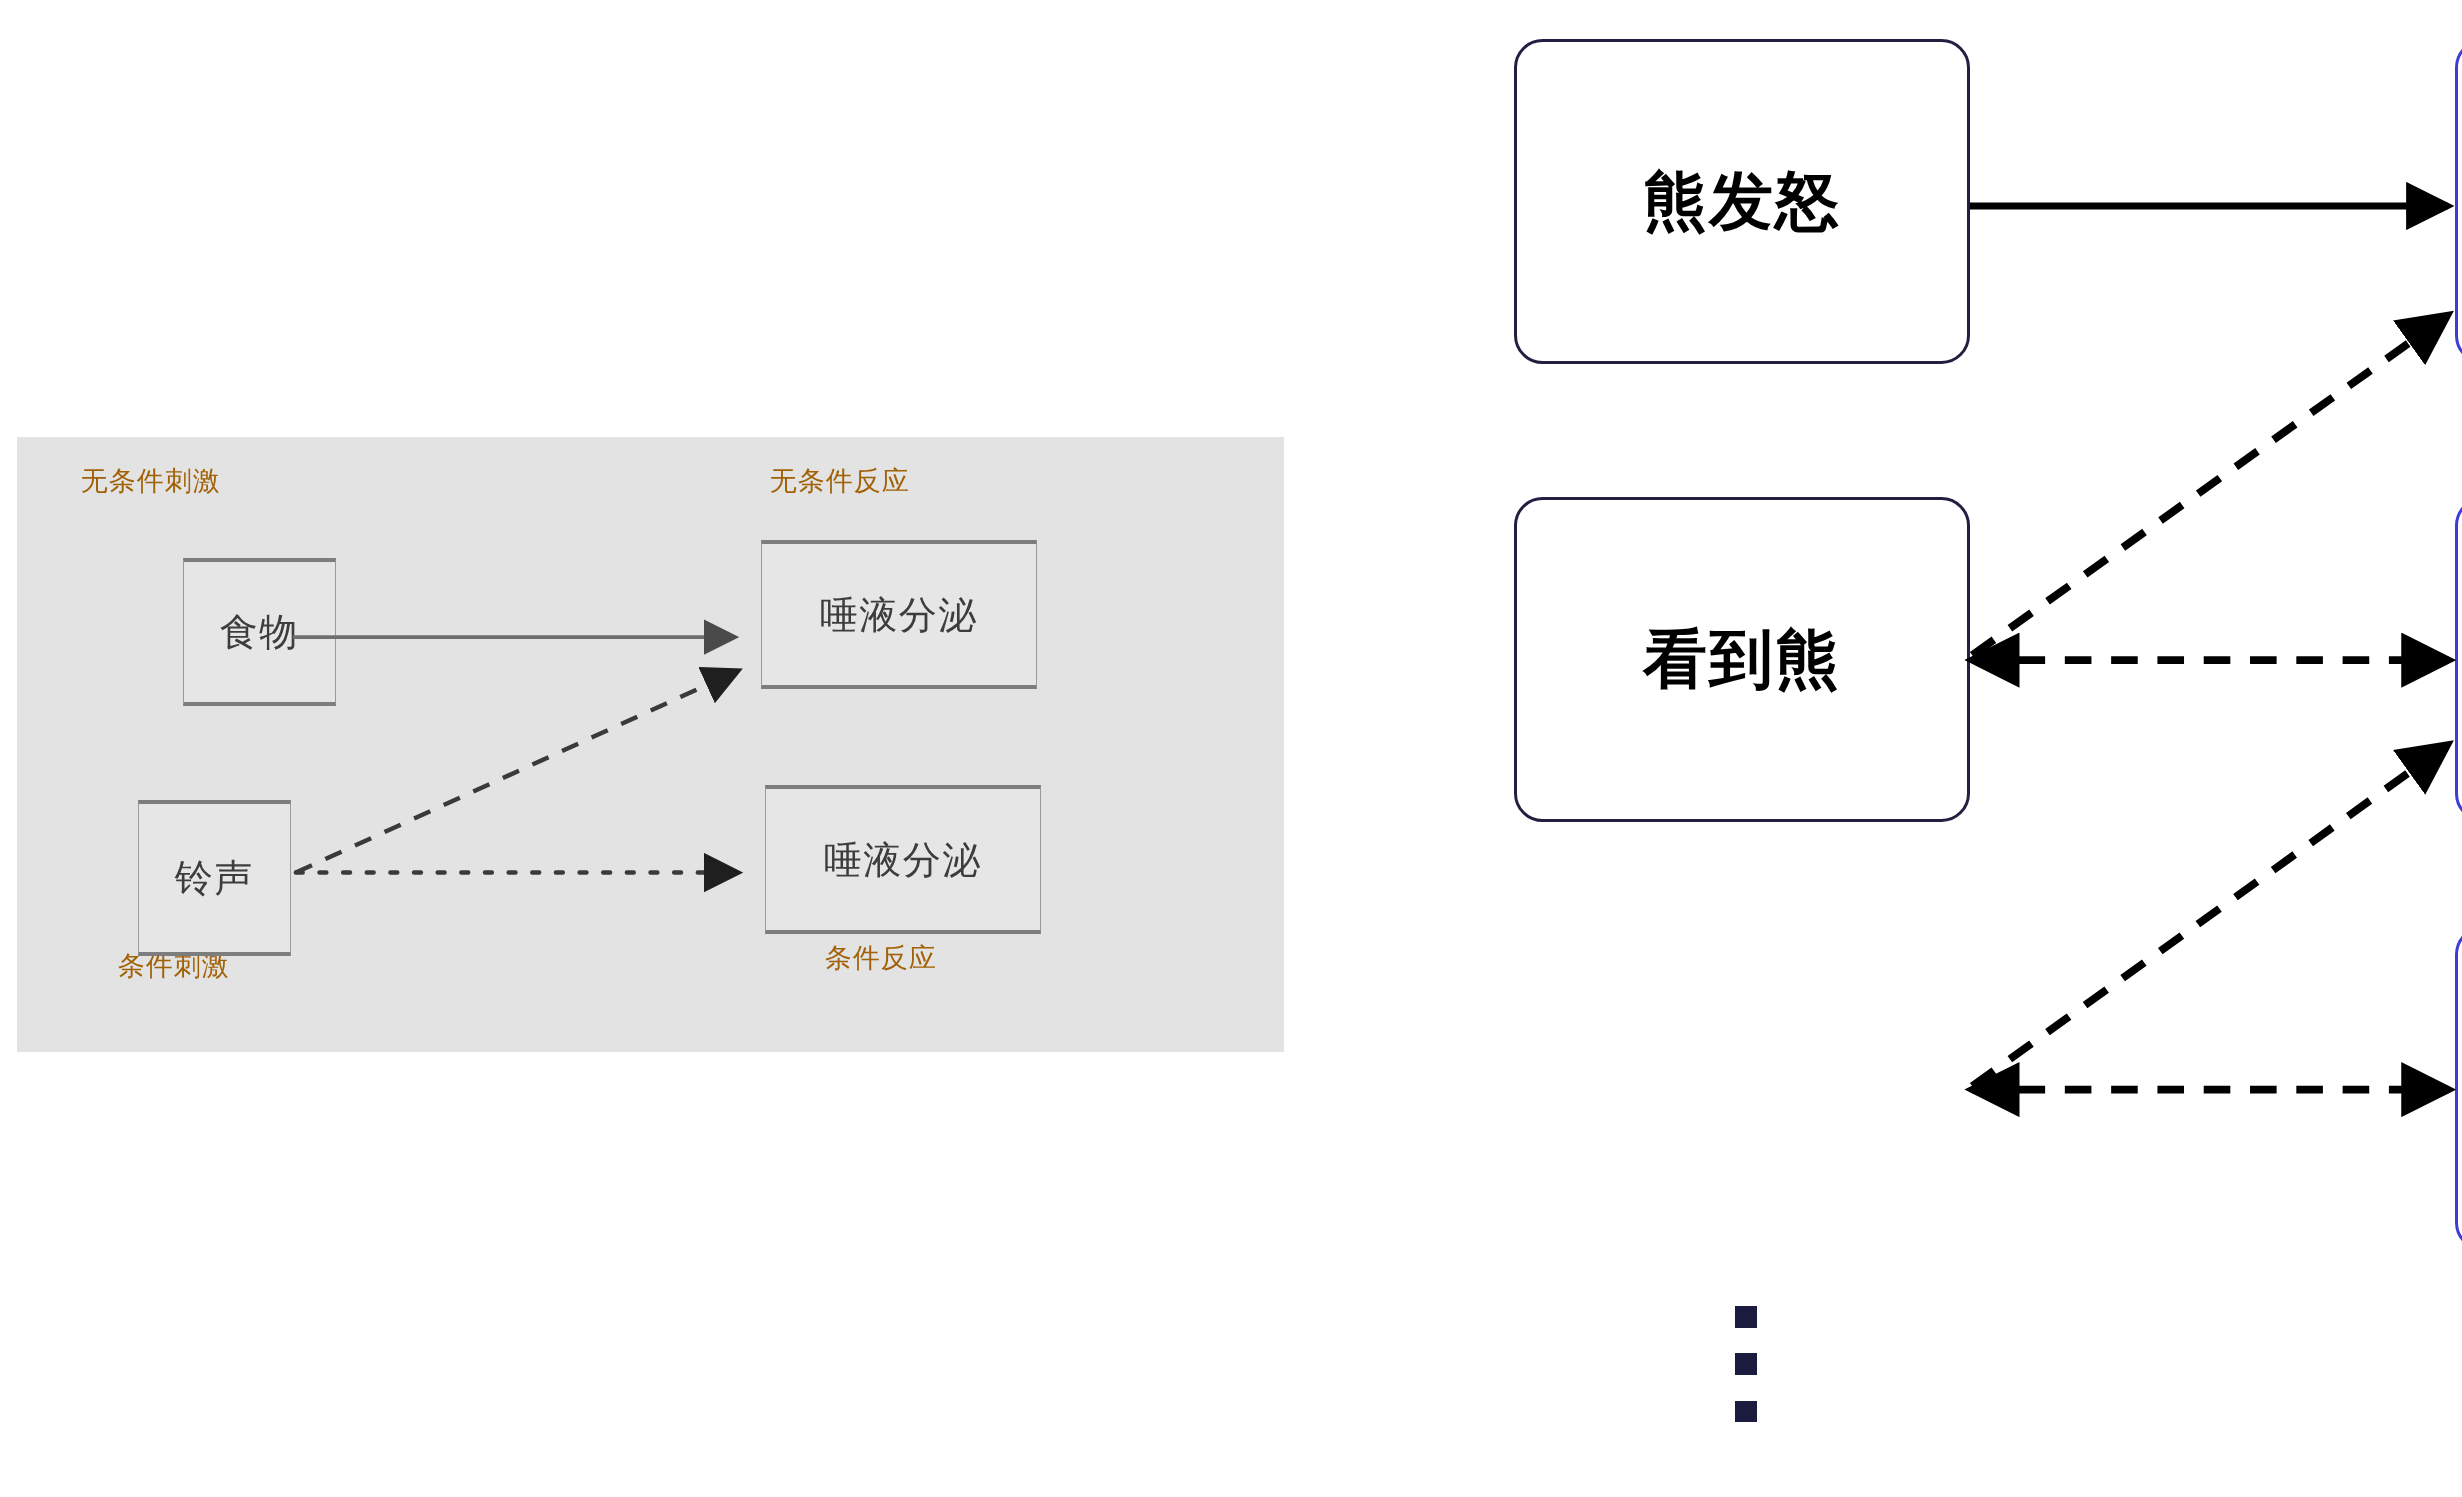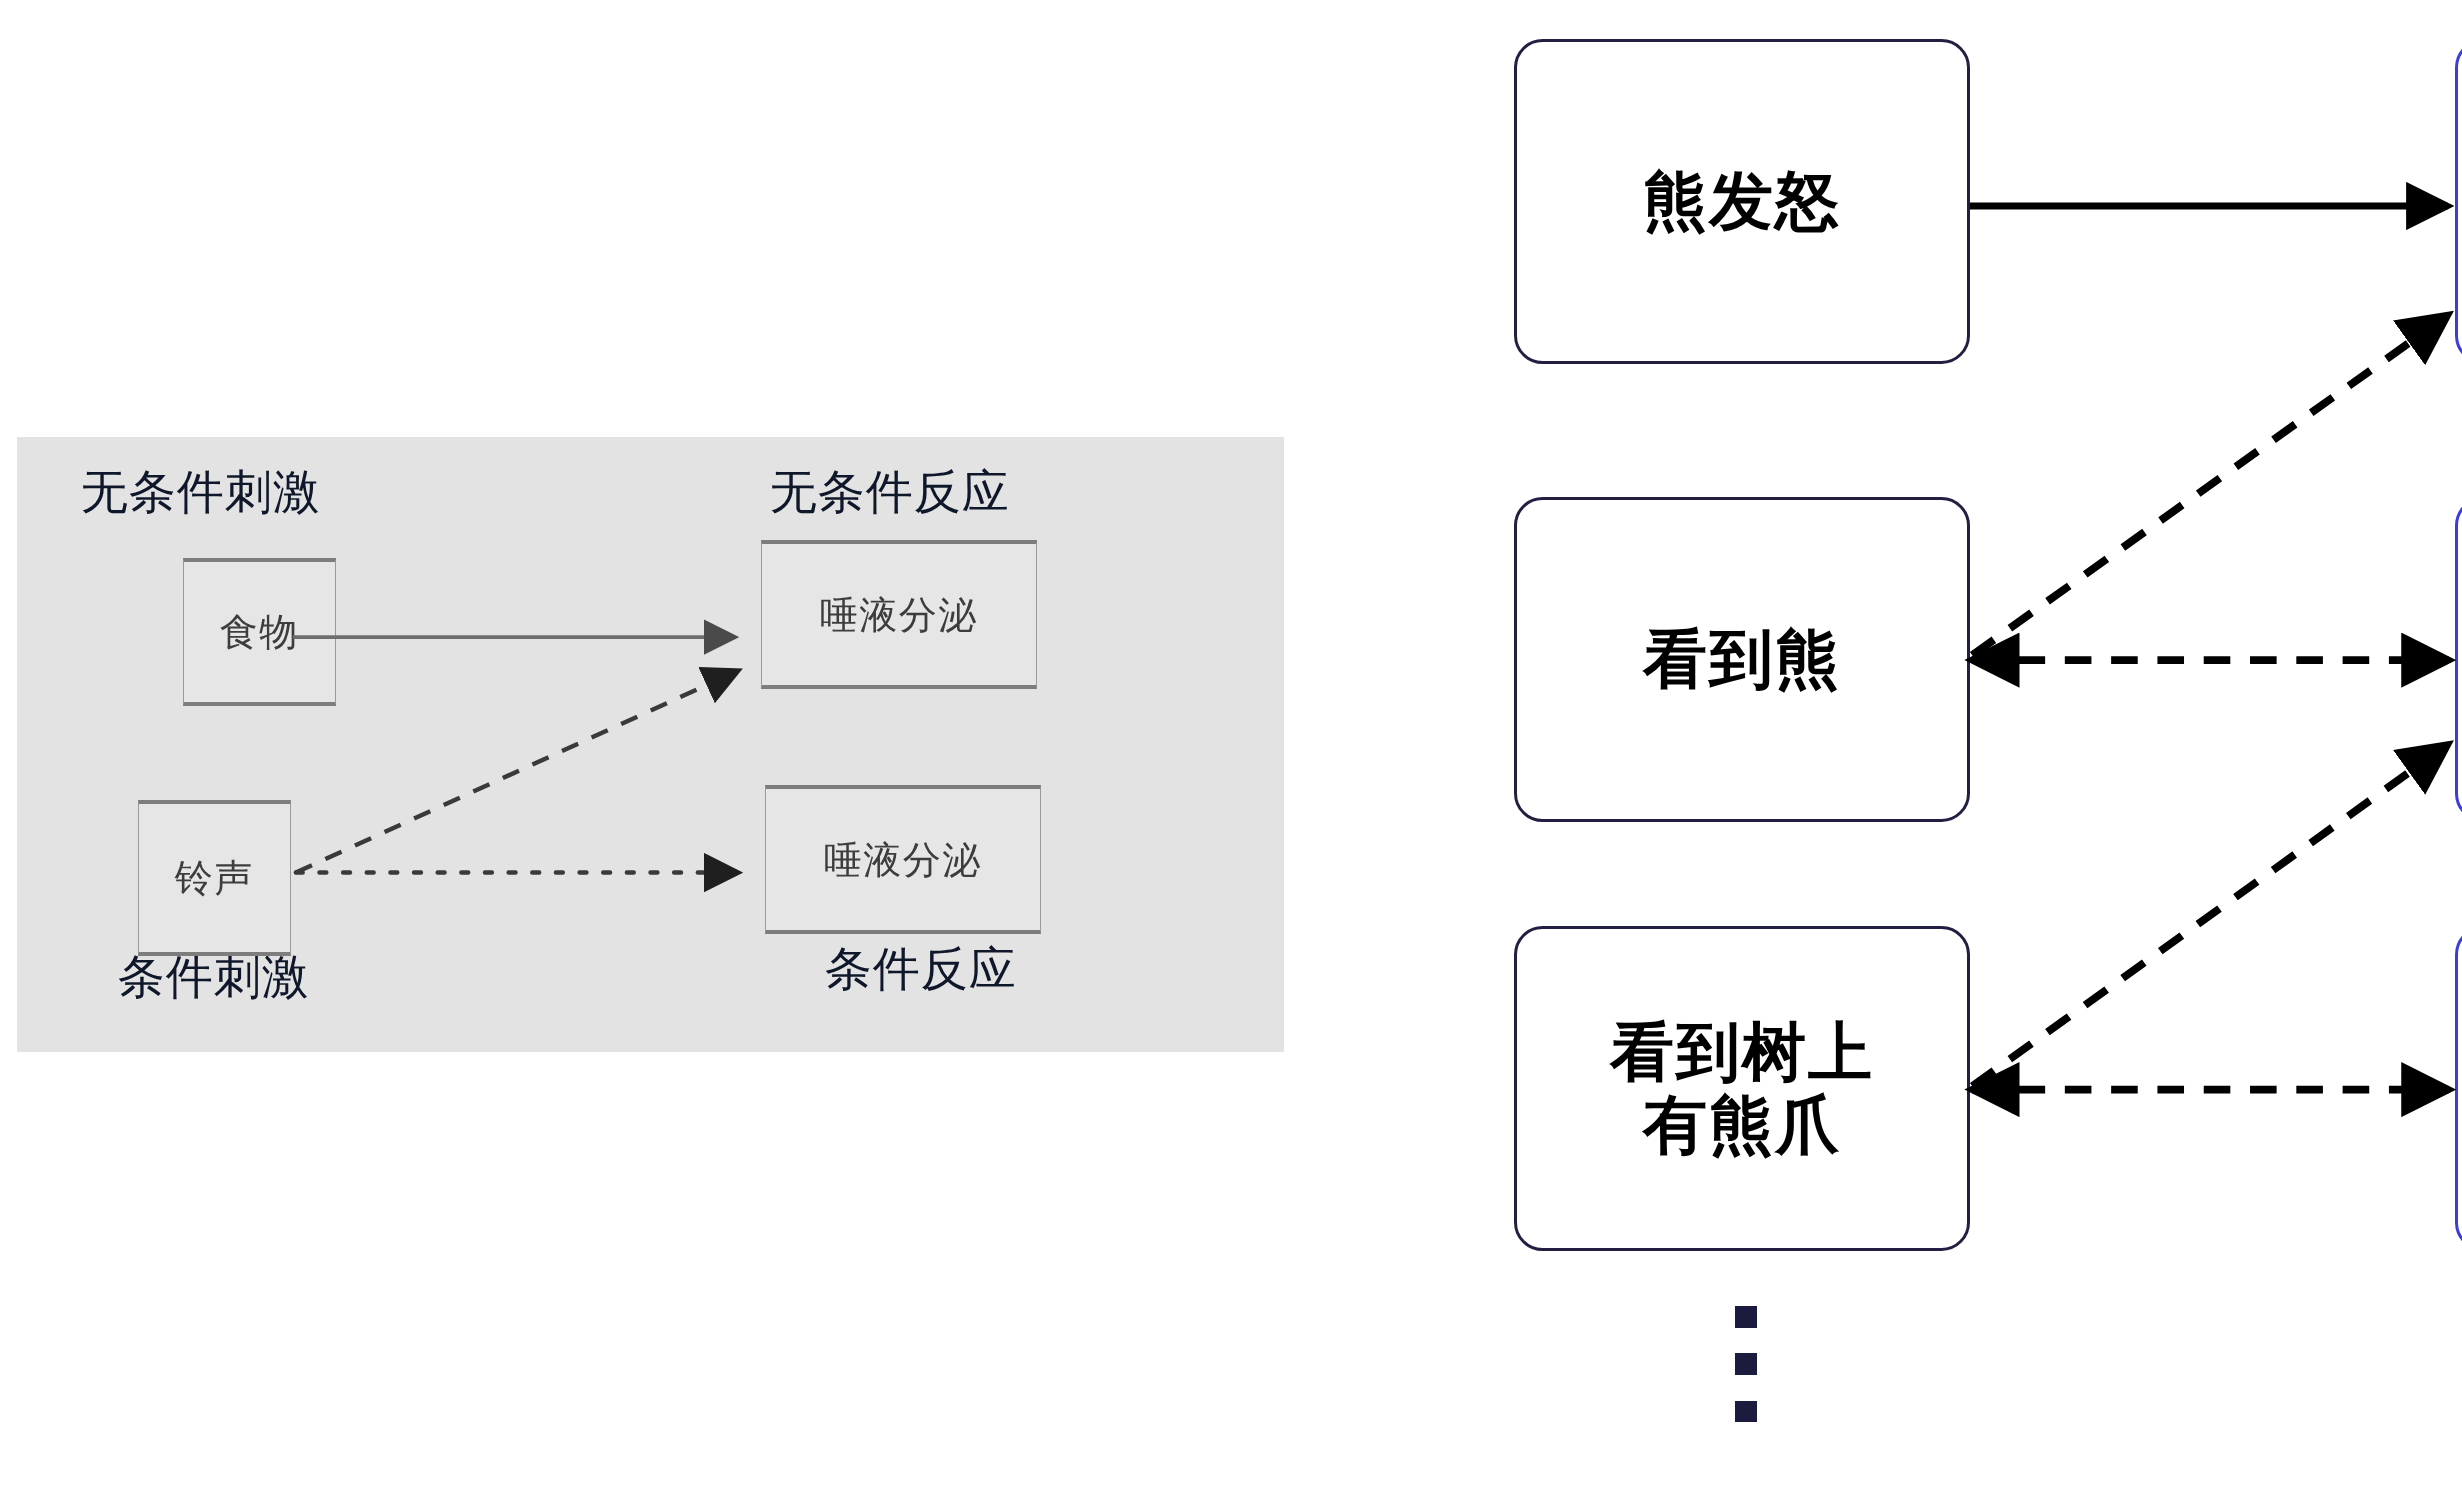--- a/index.html
+++ b/index.html
@@ -18,25 +18,26 @@
 
   
   #pavlov-panel{
     position:absolute;
     left:16.7px; top:437px;
     width:1267px; height:615px;
     background:#e3e3e3;
   }
   .pv-label{
     position:absolute;
-    color:#0f172a;
-    font-size:47px;
+    color:#a16207;
+    font-size:27px;
     line-height:1;
     white-space:nowrap;
     letter-spacing:1px;
+    font-family:Liberation Serif, serif;
   }
   #pv-label-us   { left:64px;  top:30.5px;  }
   #pv-label-ur   { left:726px; top:30.5px;margin-left:27px;  }
   #pv-label-cs   { left:101px;  top:516px;}
   #pv-label-cr   { left:808px; top:508px;text-align:right;}
 
   .pv-box{
     position:absolute;
     background:#e6e6e6;
     border:1.5px solid #9a9a9a;
@@ -176,24 +177,20 @@
   <div id="td-panel">
 
     <div class="td-box state" id="td-box-see-bear">
       <div class="cjk">看到熊</div>
     </div>
 
     <div class="td-box state" id="td-box-bear-angry">
       <div class="cjk">熊发怒</div>
     </div>
 
-    <div class="td-box state" id="td-box-see-claw">
-      <div class="cjk">看到树上</div>
-      <div class="cjk">有熊爪</div>
-    </div>
 
     <div class="td-box value" id="td-box-reward">
       
     </div>
 
     <div class="td-box value" id="td-box-v-sprime">
       
     </div>
 
     <div class="td-box value" id="td-box-v-s">

